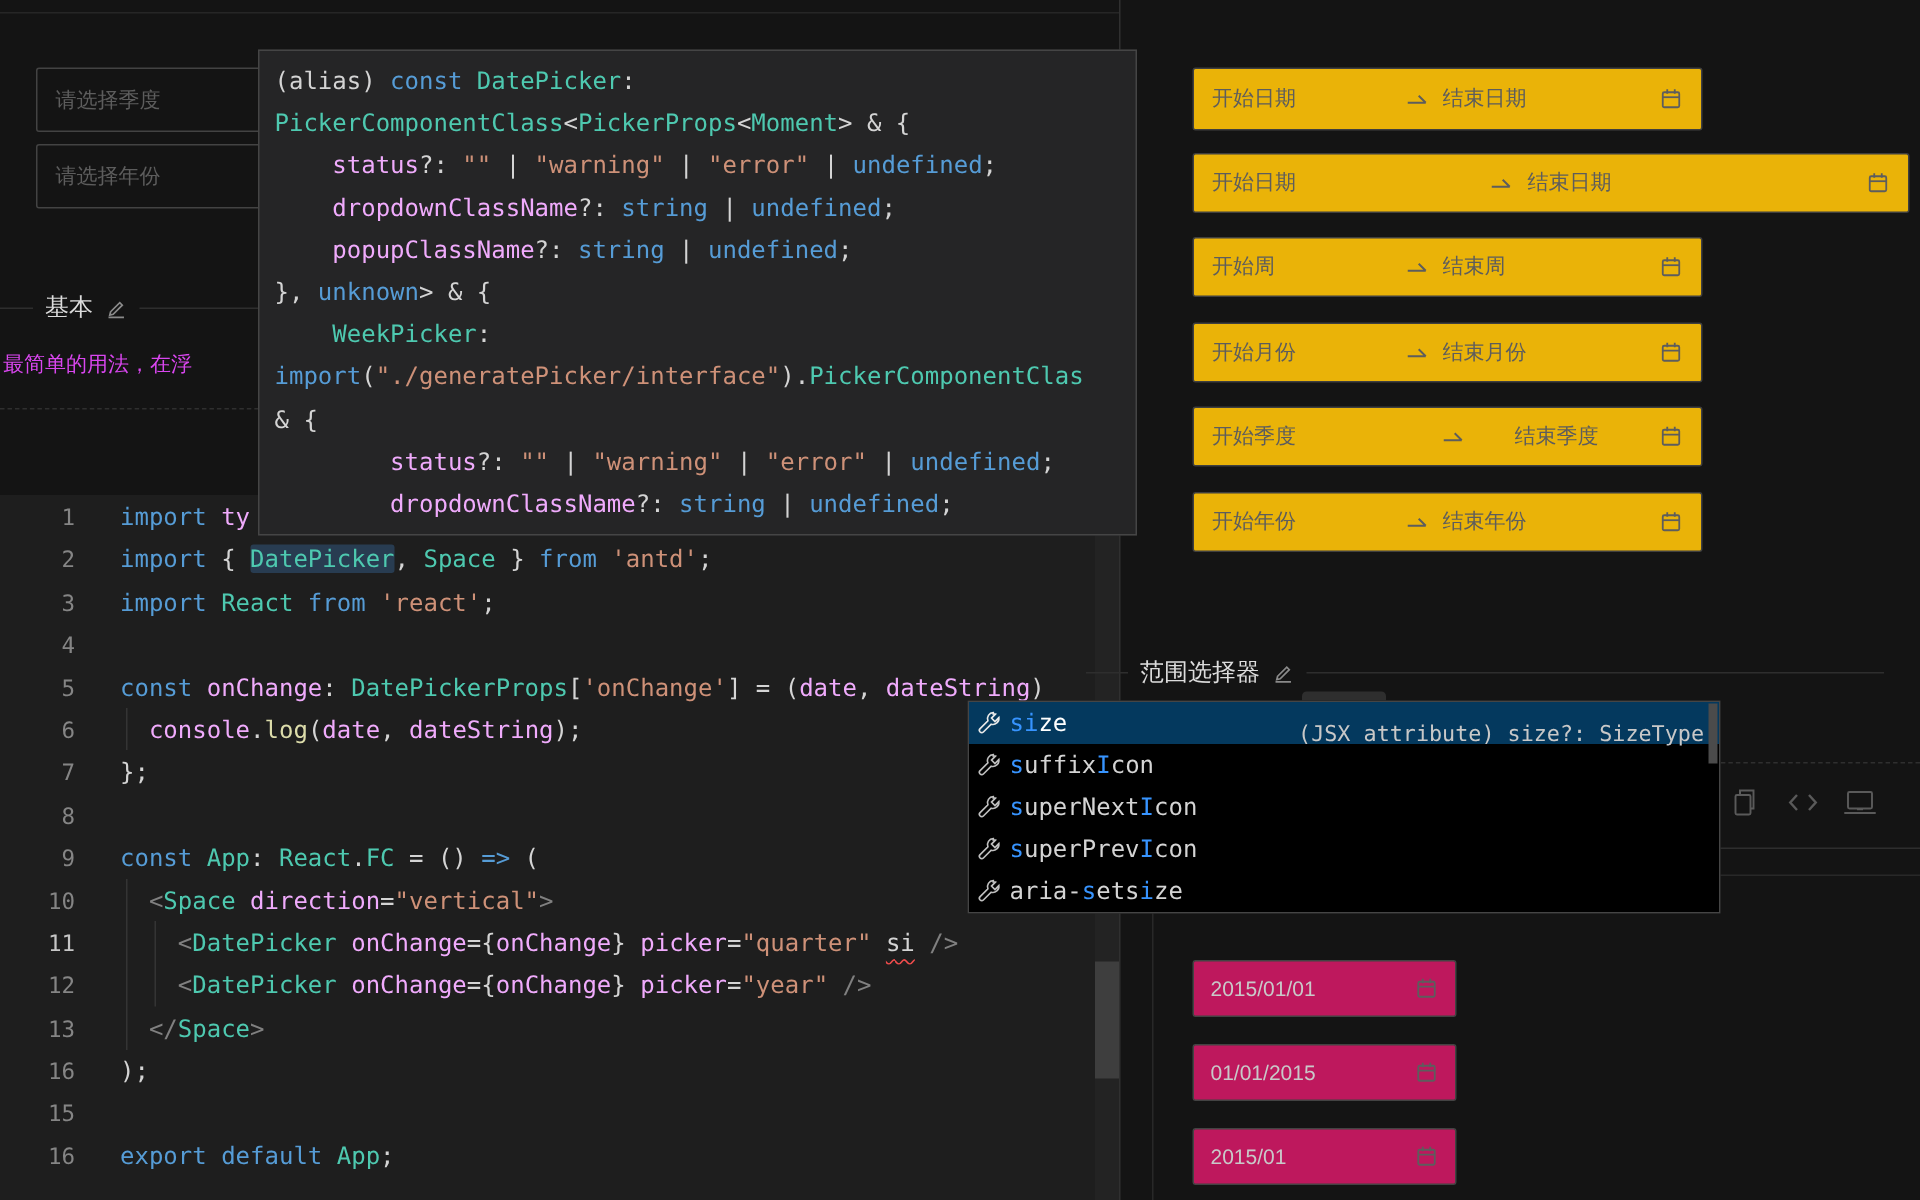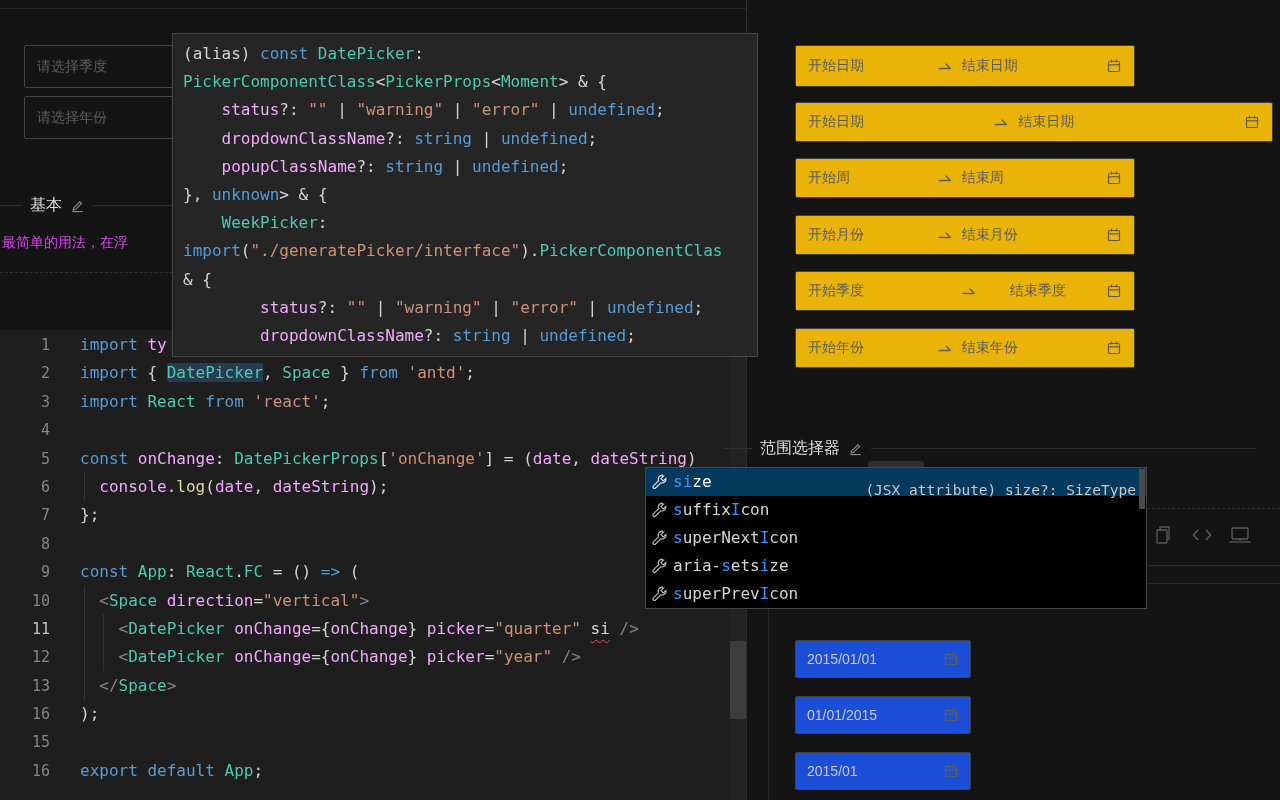--- a/index.html
+++ b/index.html
@@ -55,21 +55,21 @@
   .sg-detail{position:absolute;right:10px;font-size:14.5px;color:#c8c8c8;margin-top:15px;}
   #sg-scroll{position:absolute;right:1px;top:1px;width:6px;height:40px;background:#4b4b4b;z-index:7;}
 
   
   .range-row{background:#eab308;border:1px solid #3f3f3f;border-radius:2px;display:flex;
       align-items:center;padding:0 12px;font-size:14px;color:#5d5d5d;box-sizing:border-box;}
   .rp-start{width:41%;overflow:hidden;}
   .rp-end{flex:1;margin-left:10px;overflow:hidden;}
   .icon{display:inline-flex;align-items:center;justify-content:center;}
   .action-icon{cursor:pointer;}
-  .value-input{background:#1d4ed8;border:1px solid #434343;border-radius:2px;display:flex;
+  .value-input{background:#be185d;border:1px solid #434343;border-radius:2px;display:flex;
       align-items:center;padding:0 11px;font-size:14px;color:#c9c9c9;box-sizing:border-box;}
   .value-input .vtext{flex:1;}
   #demo-sliver{left:868px;top:461px;width:56px;height:6px;background:#2e2e2e;border-radius:3px 3px 0 0;}
 </style>
 </head>
 <body>
 
 <div id="app">
 
   <div id="top-strip" class="abs"></div>
@@ -318,19 +318,19 @@
             <path d="M11.2 1.1a4 4 0 0 0-3.6 5.5L2.4 11.8a1.55 1.55 0 0 0 2.2 2.2l5.2-5.2a4 4 0 0 0 5.1-4.4l-2.6 2.6-2.3-2.3 2.6-2.6a4.2 4.2 0 0 0-1.4-.1z" fill="none" stroke="#e8e8e8" stroke-width="1.1"></path>
           </svg></span><span class="sg-label mono"><span class="sg-match">si</span><span>ze</span></span><span class="sg-detail mono">(JSX attribute) size?: SizeType</span></div>
       <div class="sg-row"><span class="icon"><svg width="16" height="16" viewBox="0 0 16 16">
             <path d="M11.2 1.1a4 4 0 0 0-3.6 5.5L2.4 11.8a1.55 1.55 0 0 0 2.2 2.2l5.2-5.2a4 4 0 0 0 5.1-4.4l-2.6 2.6-2.3-2.3 2.6-2.6a4.2 4.2 0 0 0-1.4-.1z" fill="none" stroke="#bfbfbf" stroke-width="1.1"></path>
           </svg></span><span class="sg-label mono"><span class="sg-match">s</span><span>uffix</span><span class="sg-match">I</span><span>con</span></span></div>
       <div class="sg-row"><span class="icon"><svg width="16" height="16" viewBox="0 0 16 16">
             <path d="M11.2 1.1a4 4 0 0 0-3.6 5.5L2.4 11.8a1.55 1.55 0 0 0 2.2 2.2l5.2-5.2a4 4 0 0 0 5.1-4.4l-2.6 2.6-2.3-2.3 2.6-2.6a4.2 4.2 0 0 0-1.4-.1z" fill="none" stroke="#bfbfbf" stroke-width="1.1"></path>
           </svg></span><span class="sg-label mono"><span class="sg-match">s</span><span>uperNext</span><span class="sg-match">I</span><span>con</span></span></div>
       <div class="sg-row"><span class="icon"><svg width="16" height="16" viewBox="0 0 16 16">
             <path d="M11.2 1.1a4 4 0 0 0-3.6 5.5L2.4 11.8a1.55 1.55 0 0 0 2.2 2.2l5.2-5.2a4 4 0 0 0 5.1-4.4l-2.6 2.6-2.3-2.3 2.6-2.6a4.2 4.2 0 0 0-1.4-.1z" fill="none" stroke="#bfbfbf" stroke-width="1.1"></path>
-          </svg></span><span class="sg-label mono"><span>aria-</span><span class="sg-match">s</span><span>ets</span><span class="sg-match">i</span><span>ze</span></span></div>
+          </svg></span><span class="sg-label mono"><span class="sg-match">s</span><span>uperPrev</span><span class="sg-match">I</span><span>con</span></span></div>
       <div class="sg-row"><span class="icon"><svg width="16" height="16" viewBox="0 0 16 16">
             <path d="M11.2 1.1a4 4 0 0 0-3.6 5.5L2.4 11.8a1.55 1.55 0 0 0 2.2 2.2l5.2-5.2a4 4 0 0 0 5.1-4.4l-2.6 2.6-2.3-2.3 2.6-2.6a4.2 4.2 0 0 0-1.4-.1z" fill="none" stroke="#bfbfbf" stroke-width="1.1"></path>
-          </svg></span><span class="sg-label mono"><span class="sg-match">s</span><span>uperPrev</span><span class="sg-match">I</span><span>con</span></span></div>
+          </svg></span><span class="sg-label mono"><span>aria-</span><span class="sg-match">s</span><span>ets</span><span class="sg-match">i</span><span>ze</span></span></div>
     </div>
 
 </div>
 
 </body></html>

